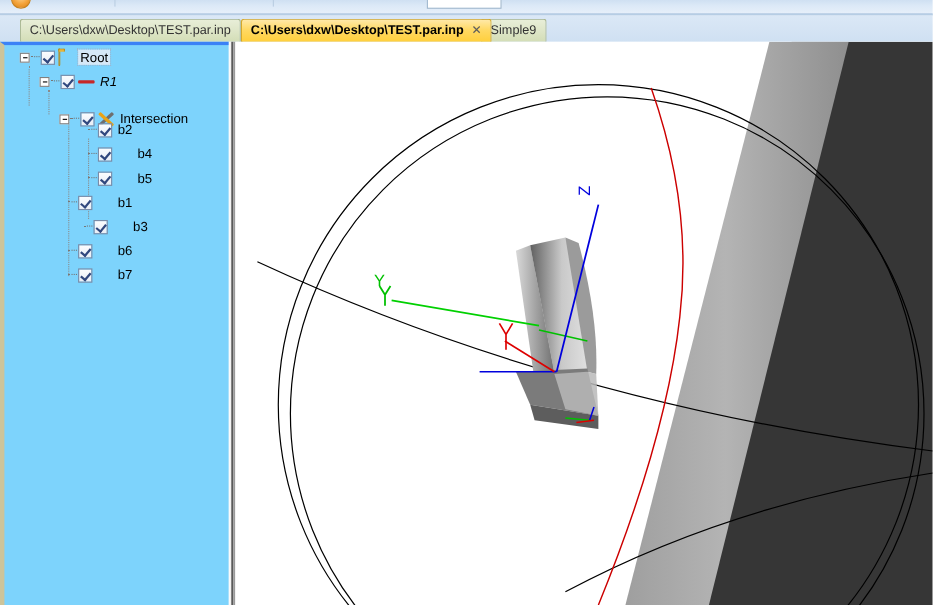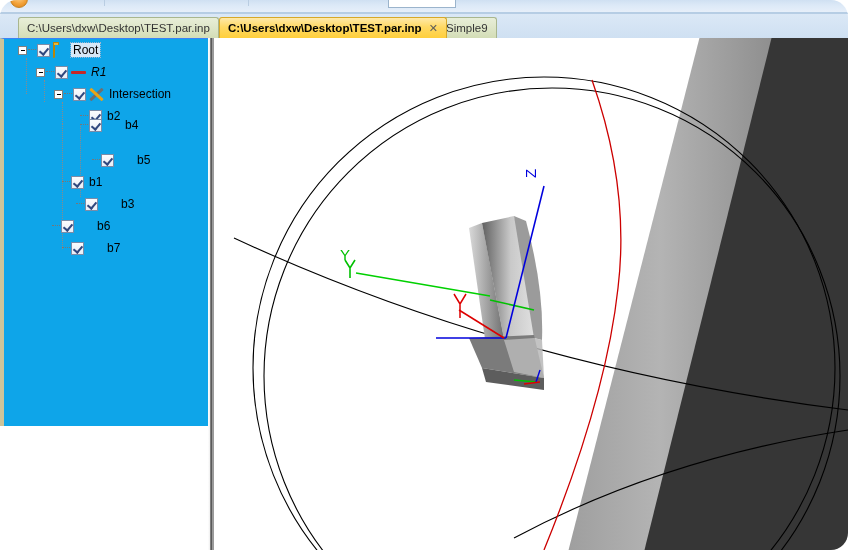--- a/index.html
+++ b/index.html
@@ -9,21 +9,20 @@
     overflow: hidden;
     background: #ffffff;
     font-family: "Liberation Sans", sans-serif;
   }
 
   #app {
     position: relative;
     width: 848px;
     height: 550px;
     overflow: hidden;
-    border-radius: 17px;
   }
 
   
   .toolbar {
     position: absolute;
     left: 0; top: 0;
     width: 848px; height: 14px;
     background: linear-gradient(to bottom, #cfe0f2 0%, #dce9f7 40%, #e8f0fa 100%);
     border-bottom: 1px solid #a8c4e0;
     box-sizing: border-box;
@@ -111,24 +110,24 @@
   .main {
     position: absolute;
     left: 0; top: 38px;
     width: 848px; height: 512px;
   }
 
   
   .treepanel {
     position: absolute;
     left: 0; top: 0;
-    width: 208px; height: 388px;
-    background: #0ea5e9;
+    width: 208px; height: 512px;
+    background: #7dd3fc;
     border-left: 4px solid #cdc49a;
-    border-top: 1px solid #3b82f6;
+    border-top: 3px solid #3b82f6;
     box-sizing: border-box;
     overflow: hidden;
   }
   .splitter {
     position: absolute;
     left: 208px; top: 0;
     width: 4px; height: 512px;
     background: linear-gradient(to right, #ffffff 0%, #f2f2f2 40%, #5a5a5a 70%, #5a5a5a 100%);
     cursor: col-resize;
   }
@@ -321,62 +320,62 @@
         </div>
 
         <div class="trow" style="left:32px; top:24px;font-style:italic;">
           <span class="expander"></span>
           <span class="elbow"></span>
           <span class="ckbox"></span>
           <span class="ticon icon-redline"></span>
           <span class="tlabel">R1</span>
         </div>
 
-        <div class="trow" style="left:50px; top:46px;">
+        <div class="trow" style="left:50px; top:58px;">
           <span class="expander"></span>
           <span class="elbow"></span>
           <span class="ckbox"></span>
           <span class="ticon icon-intersect">
             <span class="bar b1"></span>
               <span class="bar b2"></span>
           </span>
           <span class="tlabel">Intersection</span>
         </div>
 
         <div class="trow" style="left:76px; top:68px;">
           <span class="elbow"></span>
           <span class="ckbox"></span>
           <span class="tlabel" style="">b2</span>
         </div>
 
-        <div class="trow" style="left:76px; top:77px;">
+        <div class="trow" style="left:76px; top:90px;">
           <span class="elbow"></span>
           <span class="ckbox"></span>
           <span class="tlabel" style="margin-left:18px;">b4</span>
         </div>
 
-        <div class="trow" style="left:88px; top:112px;">
+        <div class="trow" style="left:76px; top:112px;">
           <span class="elbow"></span>
           <span class="ckbox"></span>
           <span class="tlabel" style="margin-left:18px;">b5</span>
         </div>
 
         <div class="trow" style="left:58px; top:134px;">
           <span class="elbow"></span>
           <span class="ckbox"></span>
-          <span class="tlabel" style="">b1</span>
+          <span class="tlabel" style="margin-left:18px;">b1</span>
         </div>
 
         <div class="trow" style="left:72px; top:156px;">
           <span class="elbow"></span>
           <span class="ckbox"></span>
           <span class="tlabel" style="margin-left:18px;">b3</span>
         </div>
 
-        <div class="trow" style="left:48px; top:178px;">
+        <div class="trow" style="left:58px; top:178px;">
           <span class="elbow"></span>
           <span class="ckbox"></span>
           <span class="tlabel" style="margin-left:18px;">b6</span>
         </div>
 
         <div class="trow" style="left:58px; top:200px;">
           <span class="elbow"></span>
           <span class="ckbox"></span>
           <span class="tlabel" style="margin-left:18px;">b7</span>
         </div>

